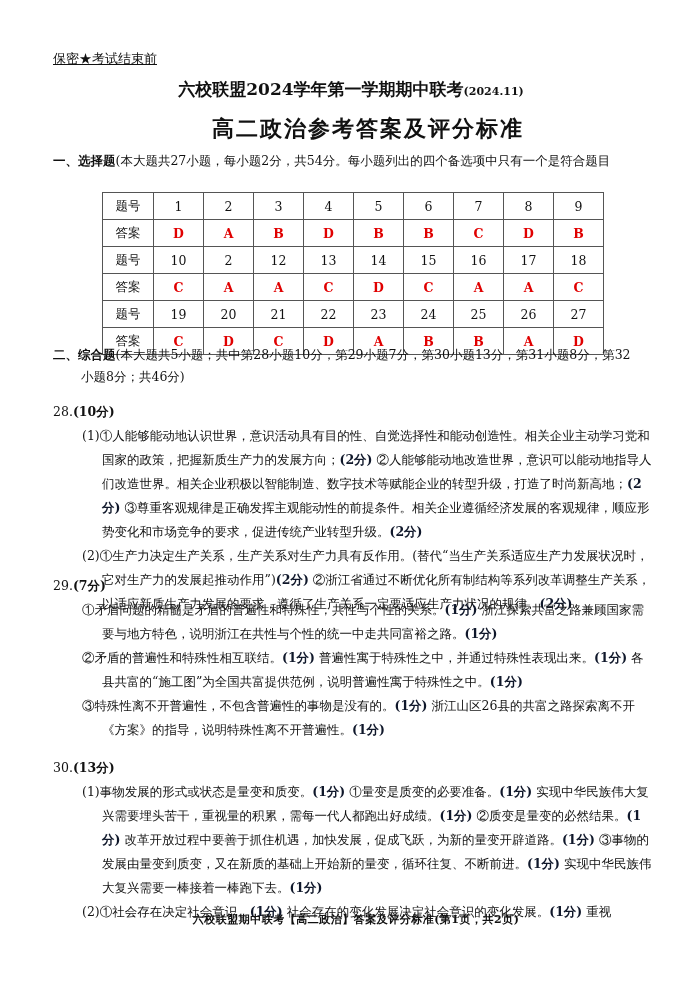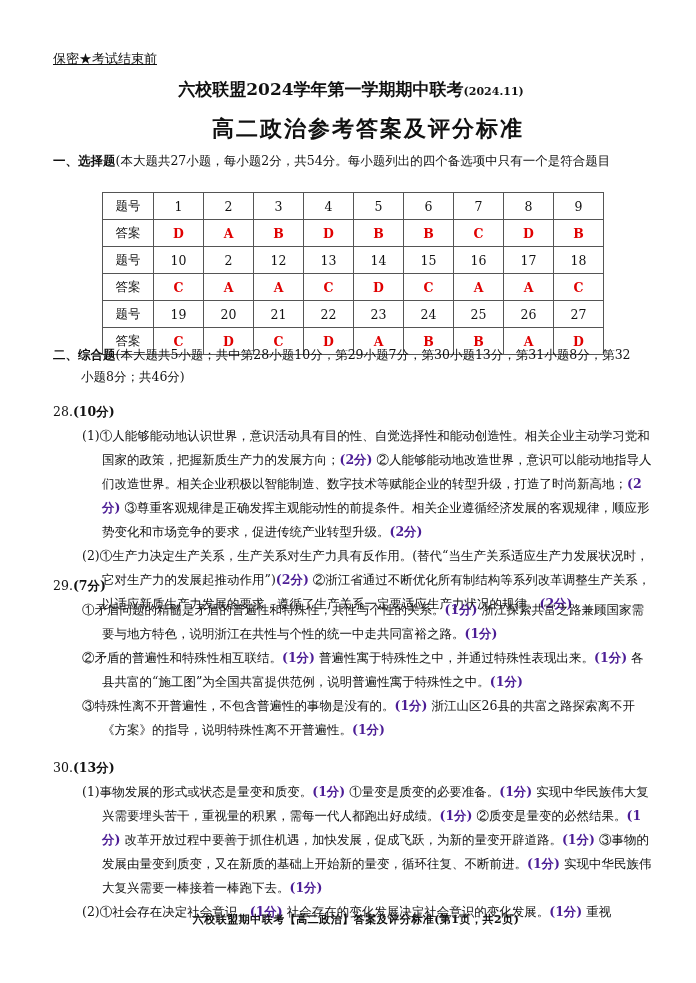--- a/index.html
+++ b/index.html
@@ -22,21 +22,21 @@
   }
   table.ans td {
     border: 1px solid #555; width: 49px; height: 26px; text-align: center; padding: 0;
   }
   table.ans td.hd { width: 50px; }
   table.ans td.a { color: #e00000; font-weight: bold; }
   .q { left: 53px; width: 600px; font-size: 12.5px; line-height: 24px; }
   .qh { font-weight: normal; }
   .qh b { font-weight: bold; }
   .p2 { padding-left: 49px; text-indent: -20px; }
-  .pts { color: #4c1d95; font-weight: bold; }
+  .pts { color: #0f172a; font-weight: bold; }
   .footer { left: 8px; width: 696px; text-align: center; top: 912px; font-size: 11px; letter-spacing: 0.5px; font-weight: bold; }
 </style>
 </head>
 <body>
 
 <div class="abs secret">保密★考试结束前</div>
 
 <div class="abs title1">
   <span>六校联盟2024学年第一学期期中联考</span><span class="yr">(2024.11)</span>
 </div>

